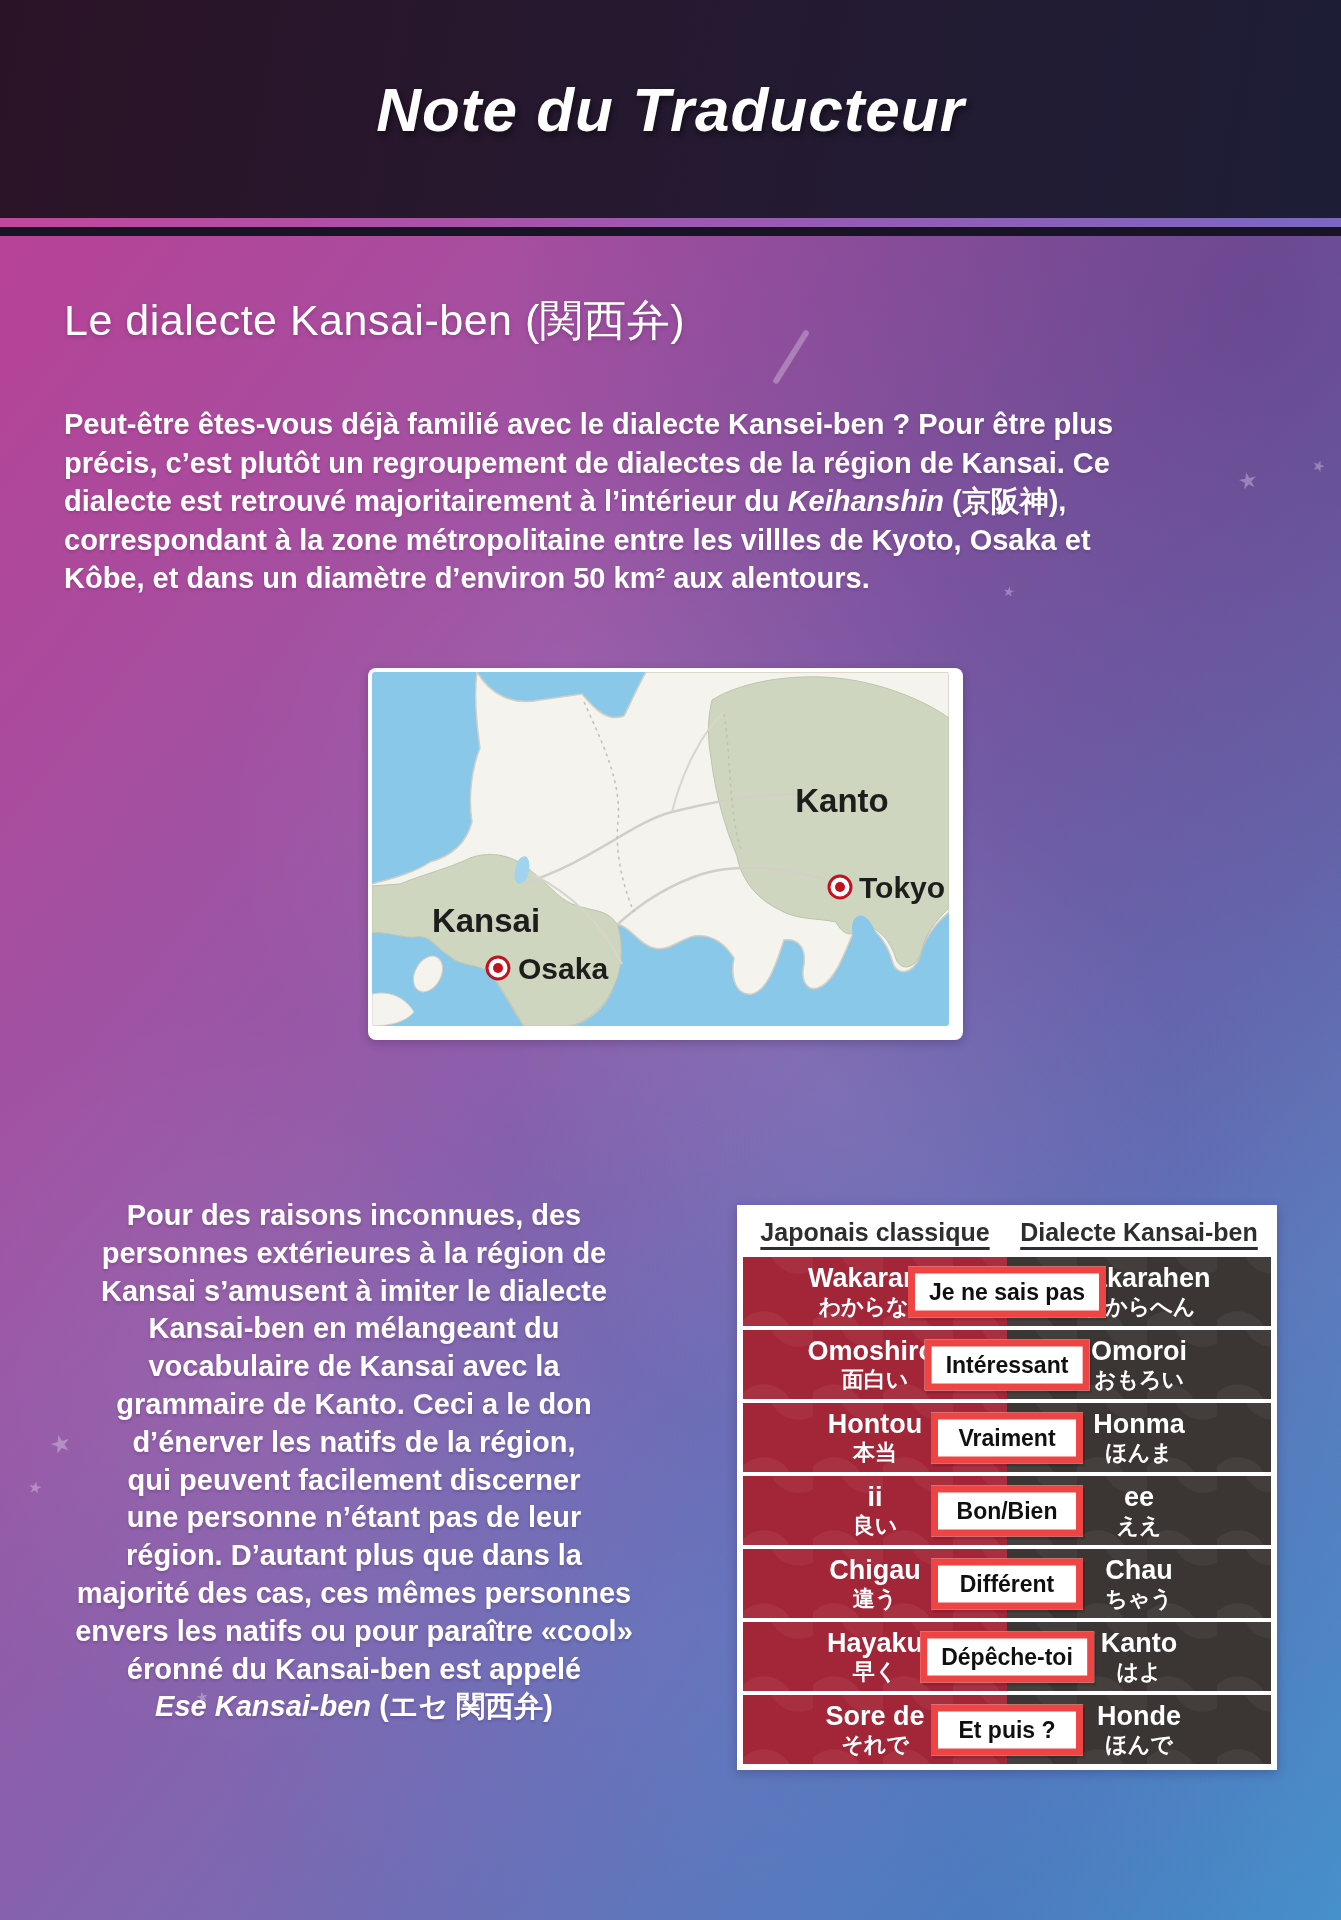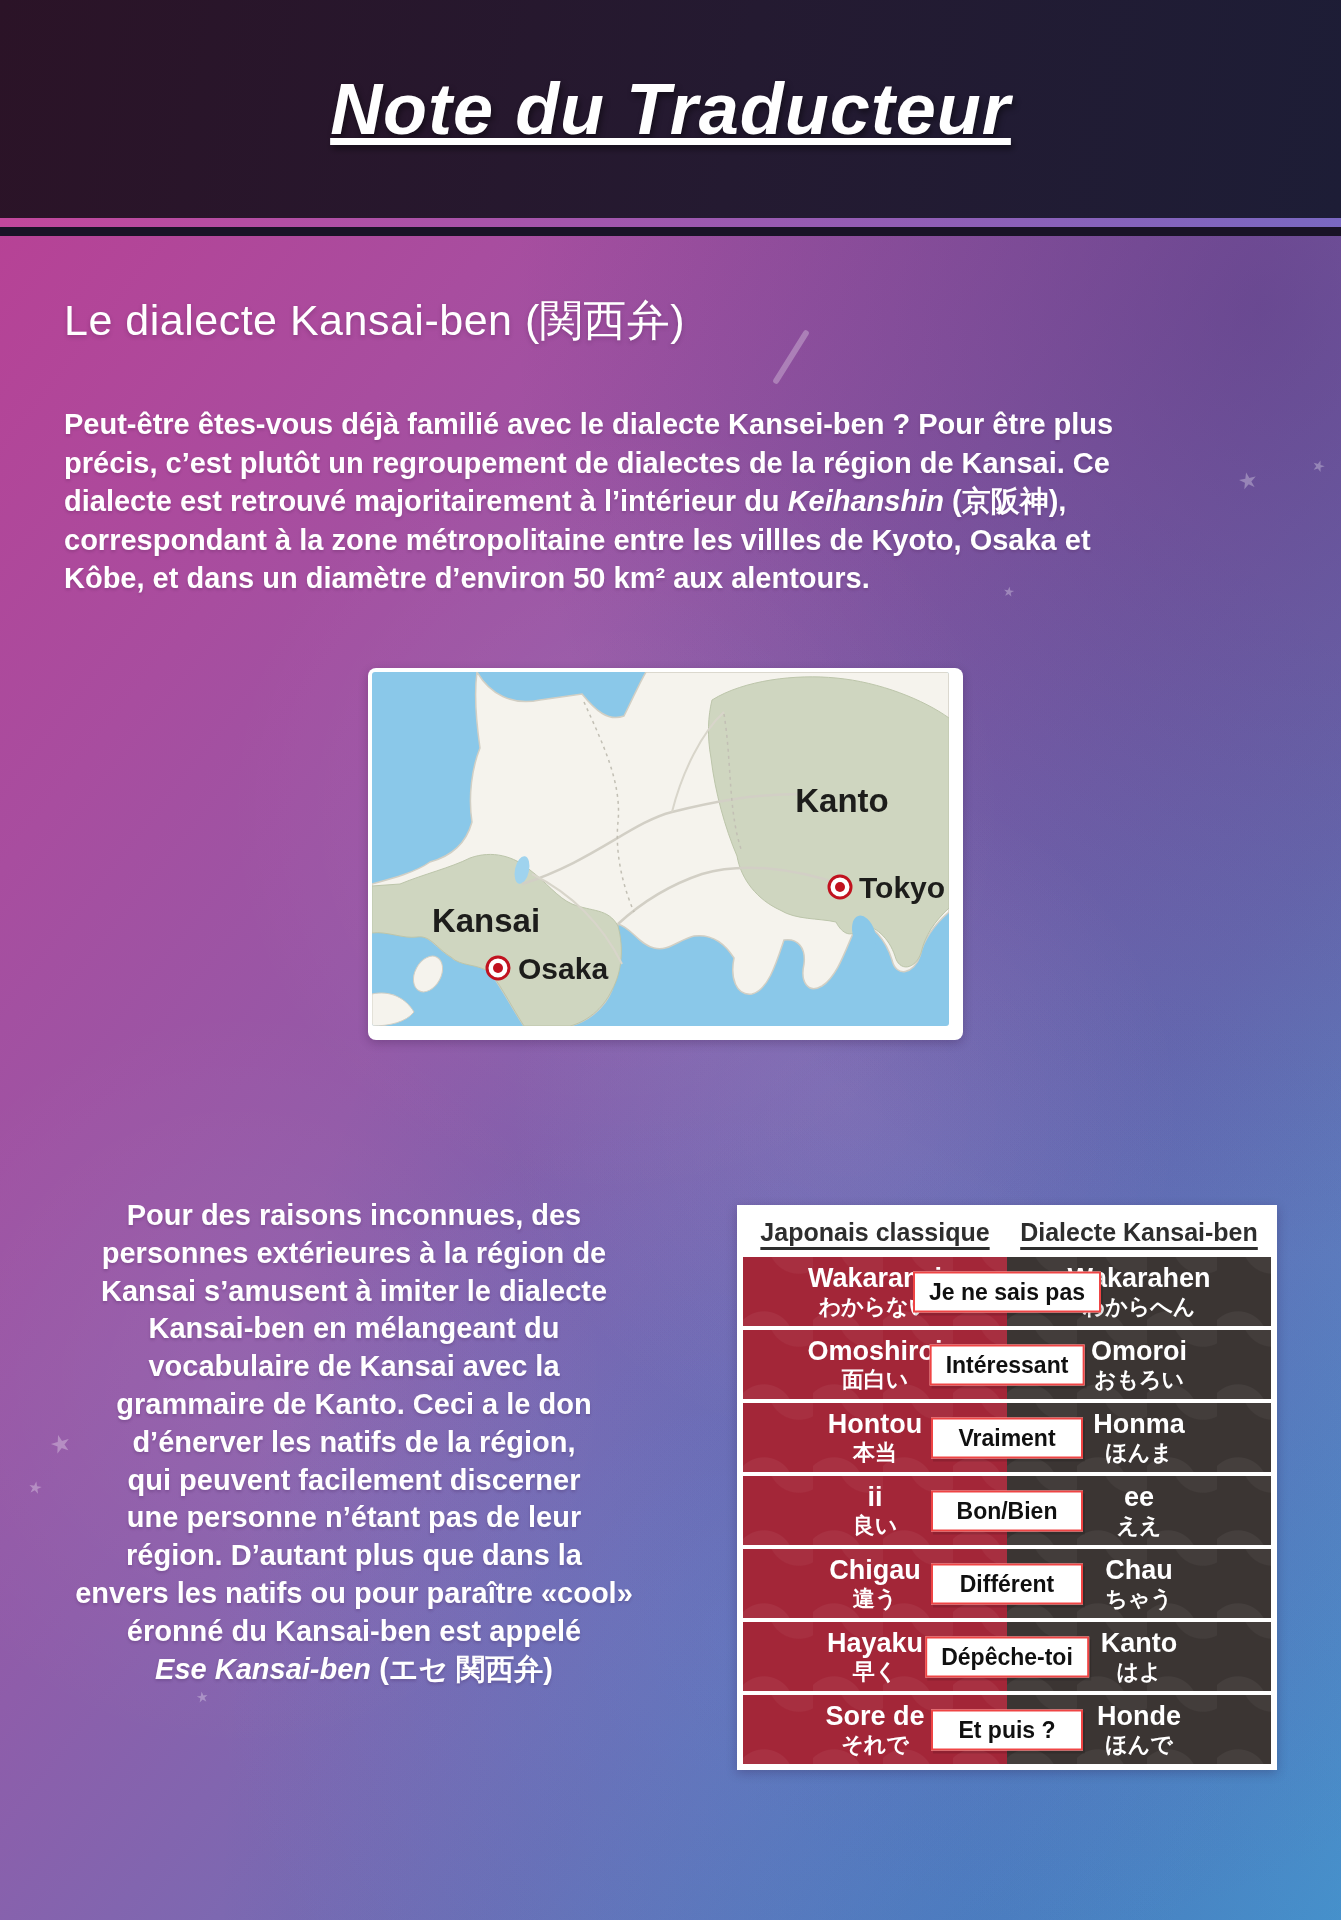--- a/index.html
+++ b/index.html
@@ -24,22 +24,22 @@
   .streak{position:absolute;width:6px;background:rgba(255,255,255,.28);border-radius:3px;pointer-events:none;}
   .star{position:absolute;color:rgba(255,255,255,.30);pointer-events:none;line-height:1;}
 
   
   .masthead{
     position:absolute;top:0;left:0;width:100%;height:218px;
     background:linear-gradient(100deg,#2b1327 0%,#241a31 55%,#1d1d36 100%);
     display:flex;align-items:center;justify-content:center;
   }
   .masthead h1{
-    margin:3px;color:#fff;font-size:72px;font-weight:bold;font-style:italic;
-    letter-spacing:1px;text-shadow:2px 4px 6px rgba(0,0,0,.45);text-decoration:underline;
+    margin:3px;color:#fff;font-size:62px;font-weight:bold;font-style:italic;
+    letter-spacing:1px;text-shadow:2px 4px 6px rgba(0,0,0,.45);
   }
   .stripe-accent{position:absolute;top:218px;left:0;width:100%;height:9px;
     background:linear-gradient(90deg,#c2479c,#7a68c2);}
   .stripe-dark{position:absolute;top:227px;left:0;width:100%;height:9px;background:#191326;}
 
   
   .section-heading{
     position:absolute;left:64px;top:292px;margin:0;color:#fff;
     font-size:43px;font-weight:normal;letter-spacing:.5px;
     text-shadow:0 2px 4px rgba(60,20,60,.25);
@@ -94,21 +94,21 @@
     background-color:#3b3533;
     background-image:radial-gradient(circle at 30% 120%, rgba(255,255,255,.05) 30%, transparent 31%),
                      radial-gradient(circle at 80% -20%, rgba(255,255,255,.04) 30%, transparent 31%);
     background-size:70px 70px;
   }
   .romaji{font-size:27px;font-weight:bold;}
   .kana{font-size:22px;font-weight:bold;}
   .pill{
     position:absolute;left:50%;top:50%;transform:translate(-50%,-50%);
     min-width:152px;padding:5px 14px;box-sizing:border-box;background:#fff;
-    border:2px solid #ef4444;box-shadow:2px 3px 0 rgba(0,0,0,.12);
+    border:7px solid #ef4444;box-shadow:2px 3px 0 rgba(0,0,0,.12);
     color:#101010;font-size:23px;font-weight:bold;text-align:center;white-space:nowrap;
   }
 </style>
 </head>
 <body>
 
 <div class="page">
 
   <div class="artwork"></div>
 
@@ -212,20 +212,21 @@
       <div class="body-line"><span>grammaire de Kanto. Ceci a le don</span><span class="ital"></span><span></span></div>
 
       <div class="body-line"><span>d’énerver les natifs de la région,</span><span class="ital"></span><span></span></div>
 
       <div class="body-line"><span>qui peuvent facilement discerner</span><span class="ital"></span><span></span></div>
 
       <div class="body-line"><span>une personne n’étant pas de leur</span><span class="ital"></span><span></span></div>
 
       <div class="body-line"><span>région. D’autant plus que dans la</span><span class="ital"></span><span></span></div>
 
+      <div class="body-line"><span>majorité des cas, ces mêmes personnes</span><span class="ital"></span><span></span></div>
 
 
       <div class="body-line"><span>envers les natifs ou pour paraître «cool»</span><span class="ital"></span><span></span></div>
 
 
       <div class="body-line"><span>éronné du Kansai-ben est appelé</span><span class="ital"></span><span></span></div>
 
       <div class="body-line"><span></span><span class="ital">Ese Kansai-ben</span><span> (エセ 関西弁)</span></div>
     </div>
 

